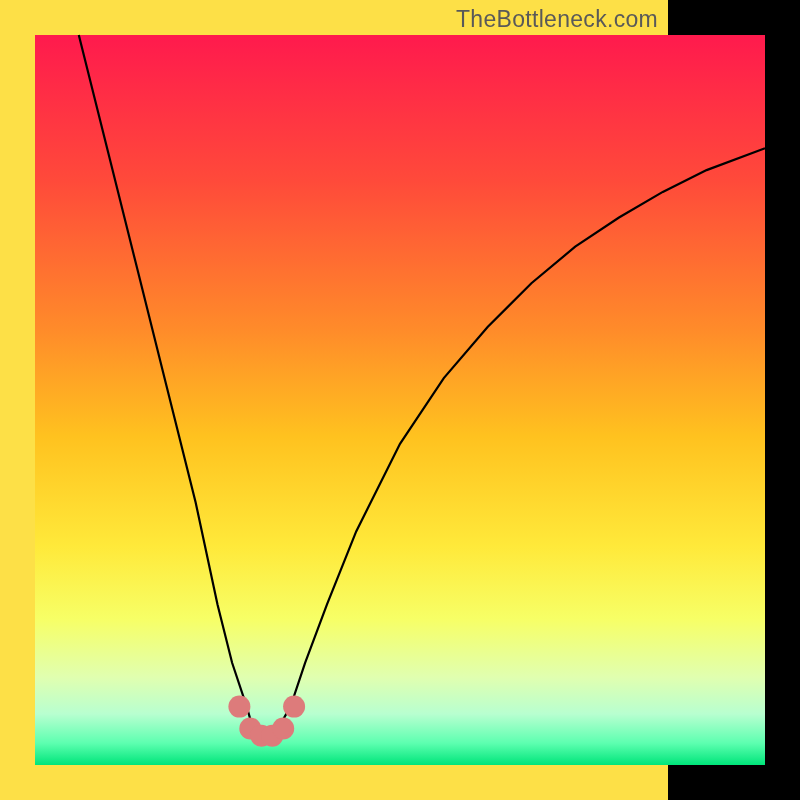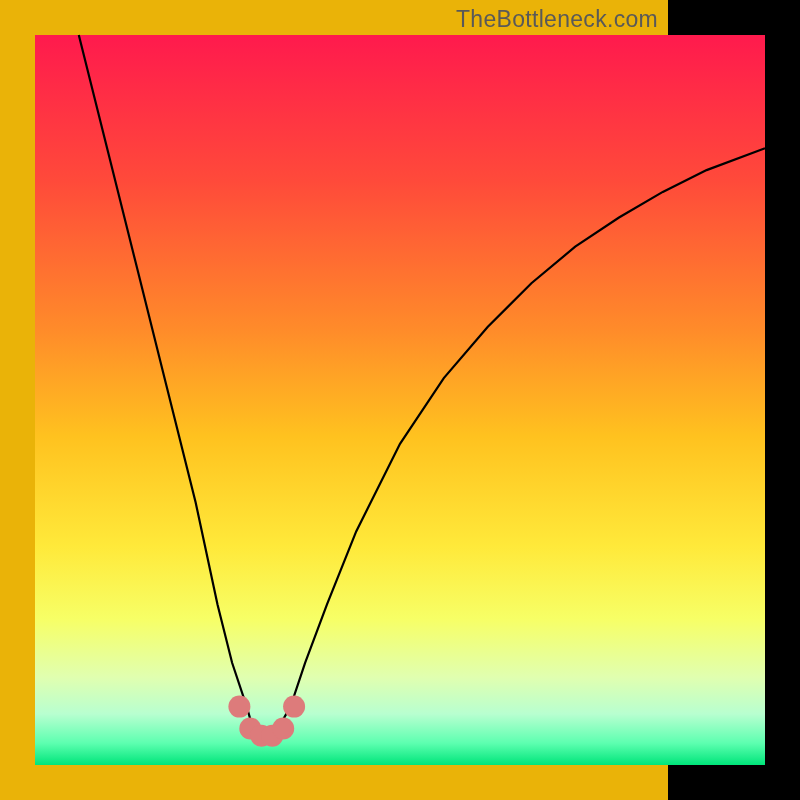--- a/index.html
+++ b/index.html
@@ -7,21 +7,21 @@
     padding: 0;
     width: 800px;
     height: 800px;
     background: #000;
     font-family: Arial, Helvetica, sans-serif;
     overflow: hidden;
   }
   .frame {
     width: 668px;
     height: 800px;
-    background: #eab308;
+    background: #fde047;
     position: relative;
   }
   .watermark {
     position: absolute;
     top: 6px;
     right: 10px;
     color: #595959;
     font-size: 23px;
     letter-spacing: 0.3px;
     font-weight: 400;

